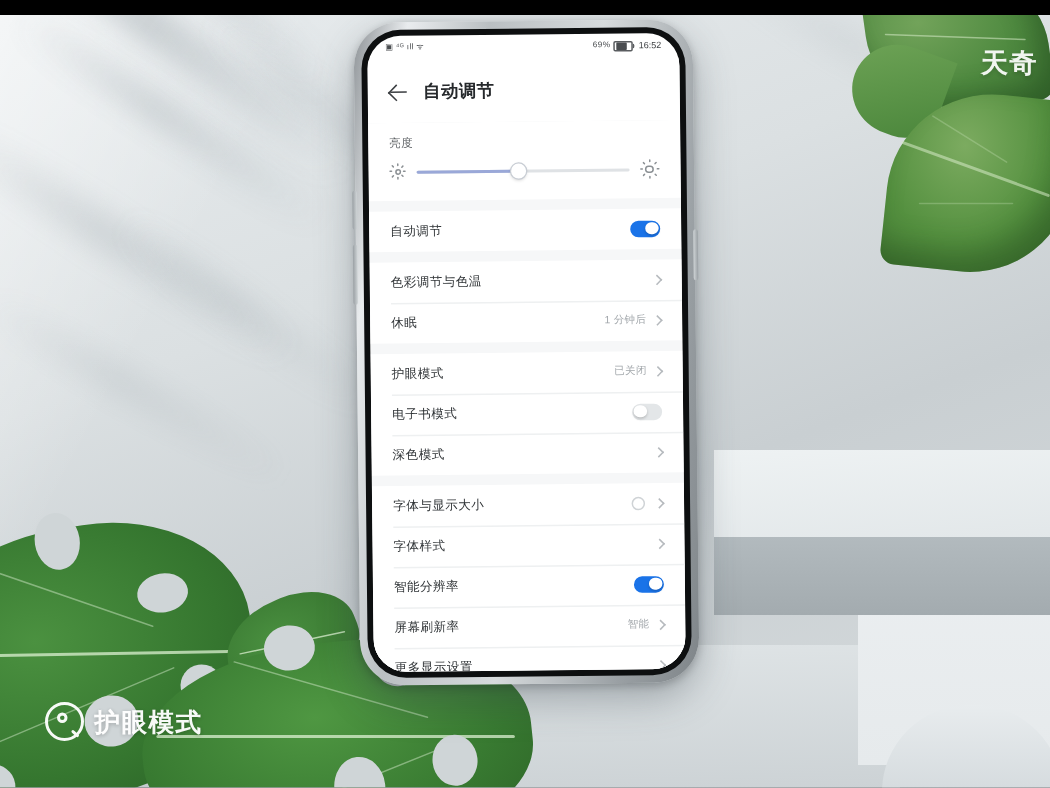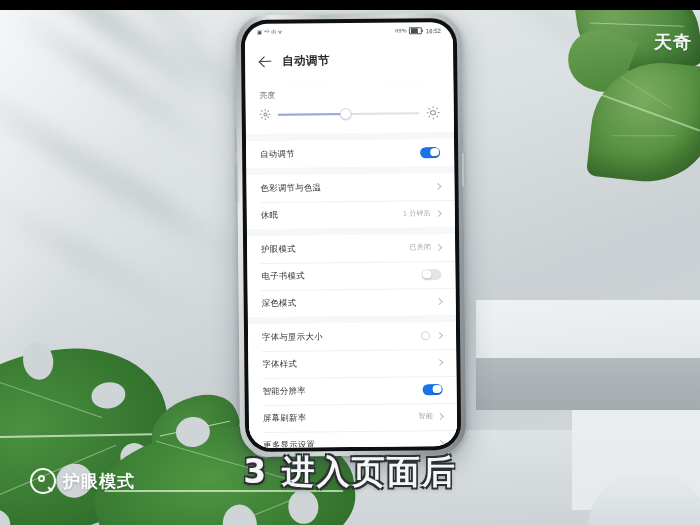--- a/index.html
+++ b/index.html
@@ -359,19 +359,18 @@
               </div>
             </div>
 
         </div>
       </div>
     </div>
   </div>
 
   <div id="topbar-black"></div>
   <div id="wm-tr">天奇</div>
-  <div id="subtitle">3 进入页面后</div>
   <div id="wm-bl">
     <span class="mark"></span>
     <span class="wm-text">护眼模式</span>
   </div>
 
 </div>
 
 </body></html>

